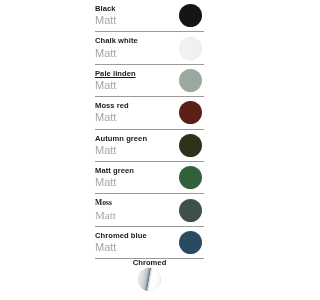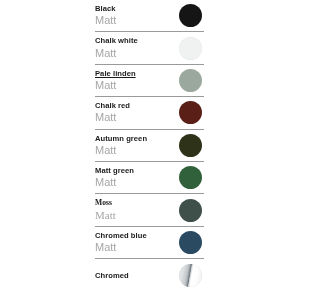--- a/index.html
+++ b/index.html
@@ -35,20 +35,21 @@
     position: relative;
     height: 32.4px;
     display: flex;
     align-items: center;
     justify-content: space-between;
     border-bottom: 1px solid #9a9a9a;
   }
 
   .color-row.last {
     border-bottom: none;
+    flex-direction: column;
   }
 
   .row-text {
     display: flex;
     flex-direction: column;
     justify-content: center;
     padding-left: 0px;
     line-height: 1;
   }
 
@@ -132,21 +133,21 @@
         <div class="row-text">
           <div class="color-name" style="color: rgb(26, 26, 26); text-decoration: underline;">Pale linden</div>
           <div class="color-finish" style="color: rgb(166, 166, 166);">Matt</div>
         </div>
         <div class="swatch-wrap">
           <span class="swatch" style="background: rgb(155, 168, 158);"></span>
         </div>
       </div>
       <div class="color-row" style="border-bottom-color: rgb(154, 154, 154);">
         <div class="row-text">
-          <div class="color-name" style="color: rgb(26, 26, 26);">Chalk red</div>
+          <div class="color-name" style="color: rgb(26, 26, 26);">Moss red</div>
           <div class="color-finish" style="color: rgb(166, 166, 166);">Matt</div>
         </div>
         <div class="swatch-wrap">
           <span class="swatch" style="background: rgb(90, 32, 24);"></span>
         </div>
       </div>
       <div class="color-row" style="border-bottom-color: rgb(154, 154, 154); gap: 19px;">
         <div class="row-text">
           <div class="color-name" style="color: rgb(26, 26, 26);">Autumn green</div>
           <div class="color-finish" style="color: rgb(166, 166, 166);">Matt</div>

